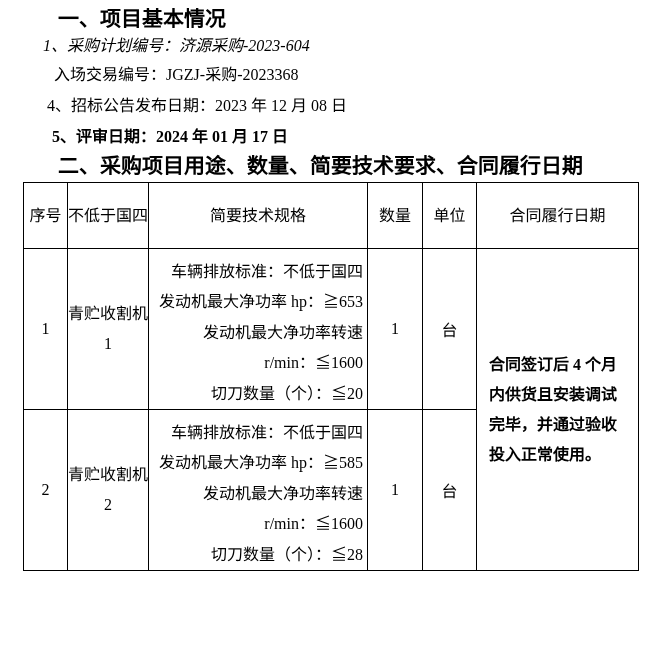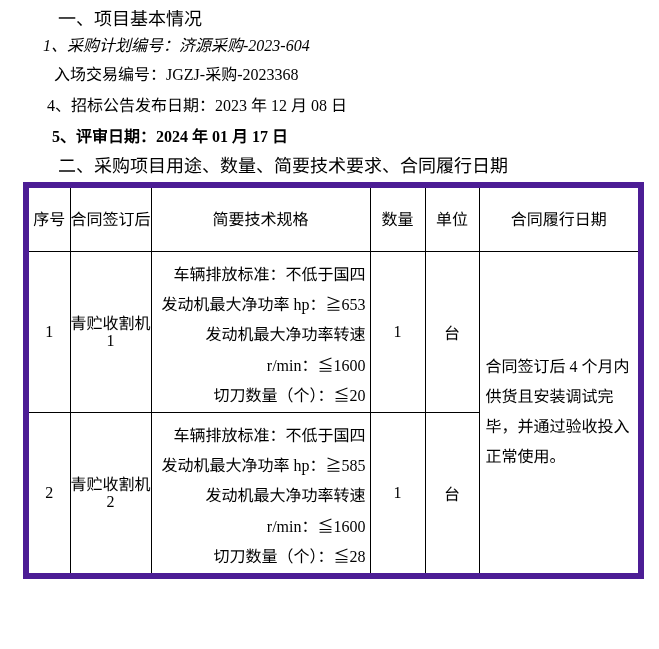--- a/index.html
+++ b/index.html
@@ -9,22 +9,22 @@
     color: #000000;
     font-family: "Liberation Serif", "DejaVu Serif", serif;
     overflow: hidden;
   }
   .page {
     box-sizing: border-box;
     width: 659px; height: 649px;
     padding: 8px 21px 0 23px;
   }
   h1, h2 {
-    font-size: 18px;
-    font-weight: 400;
+    font-size: 21px;
+    font-weight: 700;
     margin: 0;
   }
   h1 { margin-left: 35px; line-height: 23px; }
   h2 { margin: 3px 0 0 35px; line-height: 24px; }
   p {
     font-size: 16px;
     margin: 0;
     line-height: 29px;
   }
   .ind-plan   { margin-left: 20px; font-style: italic; }
@@ -37,42 +37,43 @@
     text-decoration-style: wavy;
     text-decoration-color: #ff0000;
     text-decoration-thickness: 1px;
     text-underline-offset: 3px;
   }
   table.goods {
     border-collapse: collapse;
     table-layout: fixed;
     width: 615px;
     margin-top: 4px;
-    border: 6px solid #4c1d95;
+    border: 1px solid #4c1d95;
     font-size: 16px;
   }
   .goods th, .goods td {
     border: 1px solid #000000;
     font-weight: normal;
     text-align: center;
     vertical-align: middle;
     padding: 0;
     overflow: hidden;
   }
   .goods thead tr { height: 66px; }
   .goods tr.row-1 { height: 152px; }
   .goods tr.row-2 { height: 147px; }
   .goods th { line-height: 27px; }
-  td.name-cell { line-height: 17px; }
+  td.name-cell { line-height: 30px; }
   td.spec-cell { text-align: right; padding: 8px 4px 0 6px; }
   .spec-line { line-height: 30.4px; white-space: nowrap; }
   td.contract-cell {
     text-align: left;
-    padding: 0 6px;
+    padding: 0 12px;
     line-height: 30px;
+    font-weight: bold;
   }
 </style>
 </head>
 <body>
 
 <div class="page">
 
   <h1>一、项目基本情况</h1>
 
   <p class="ind-plan">1、采购计划编号：济源采购-2023-604</p>
@@ -92,21 +93,21 @@
       <col style="width:44px">
       <col style="width:81px">
       <col style="width:219px">
       <col style="width:55px">
       <col style="width:54px">
       <col style="width:162px">
     </colgroup>
     <thead>
       <tr>
         <th>序号</th>
-        <th>合同签订后</th>
+        <th>不低于国四</th>
         <th>简要技术规格</th>
         <th>数量</th>
         <th>单位</th>
         <th>合同履行日期</th>
       </tr>
     </thead>
     <tbody>
       <tr class="row-1">
         <td>1</td>
         <td class="name-cell">青贮收割机 1</td>

